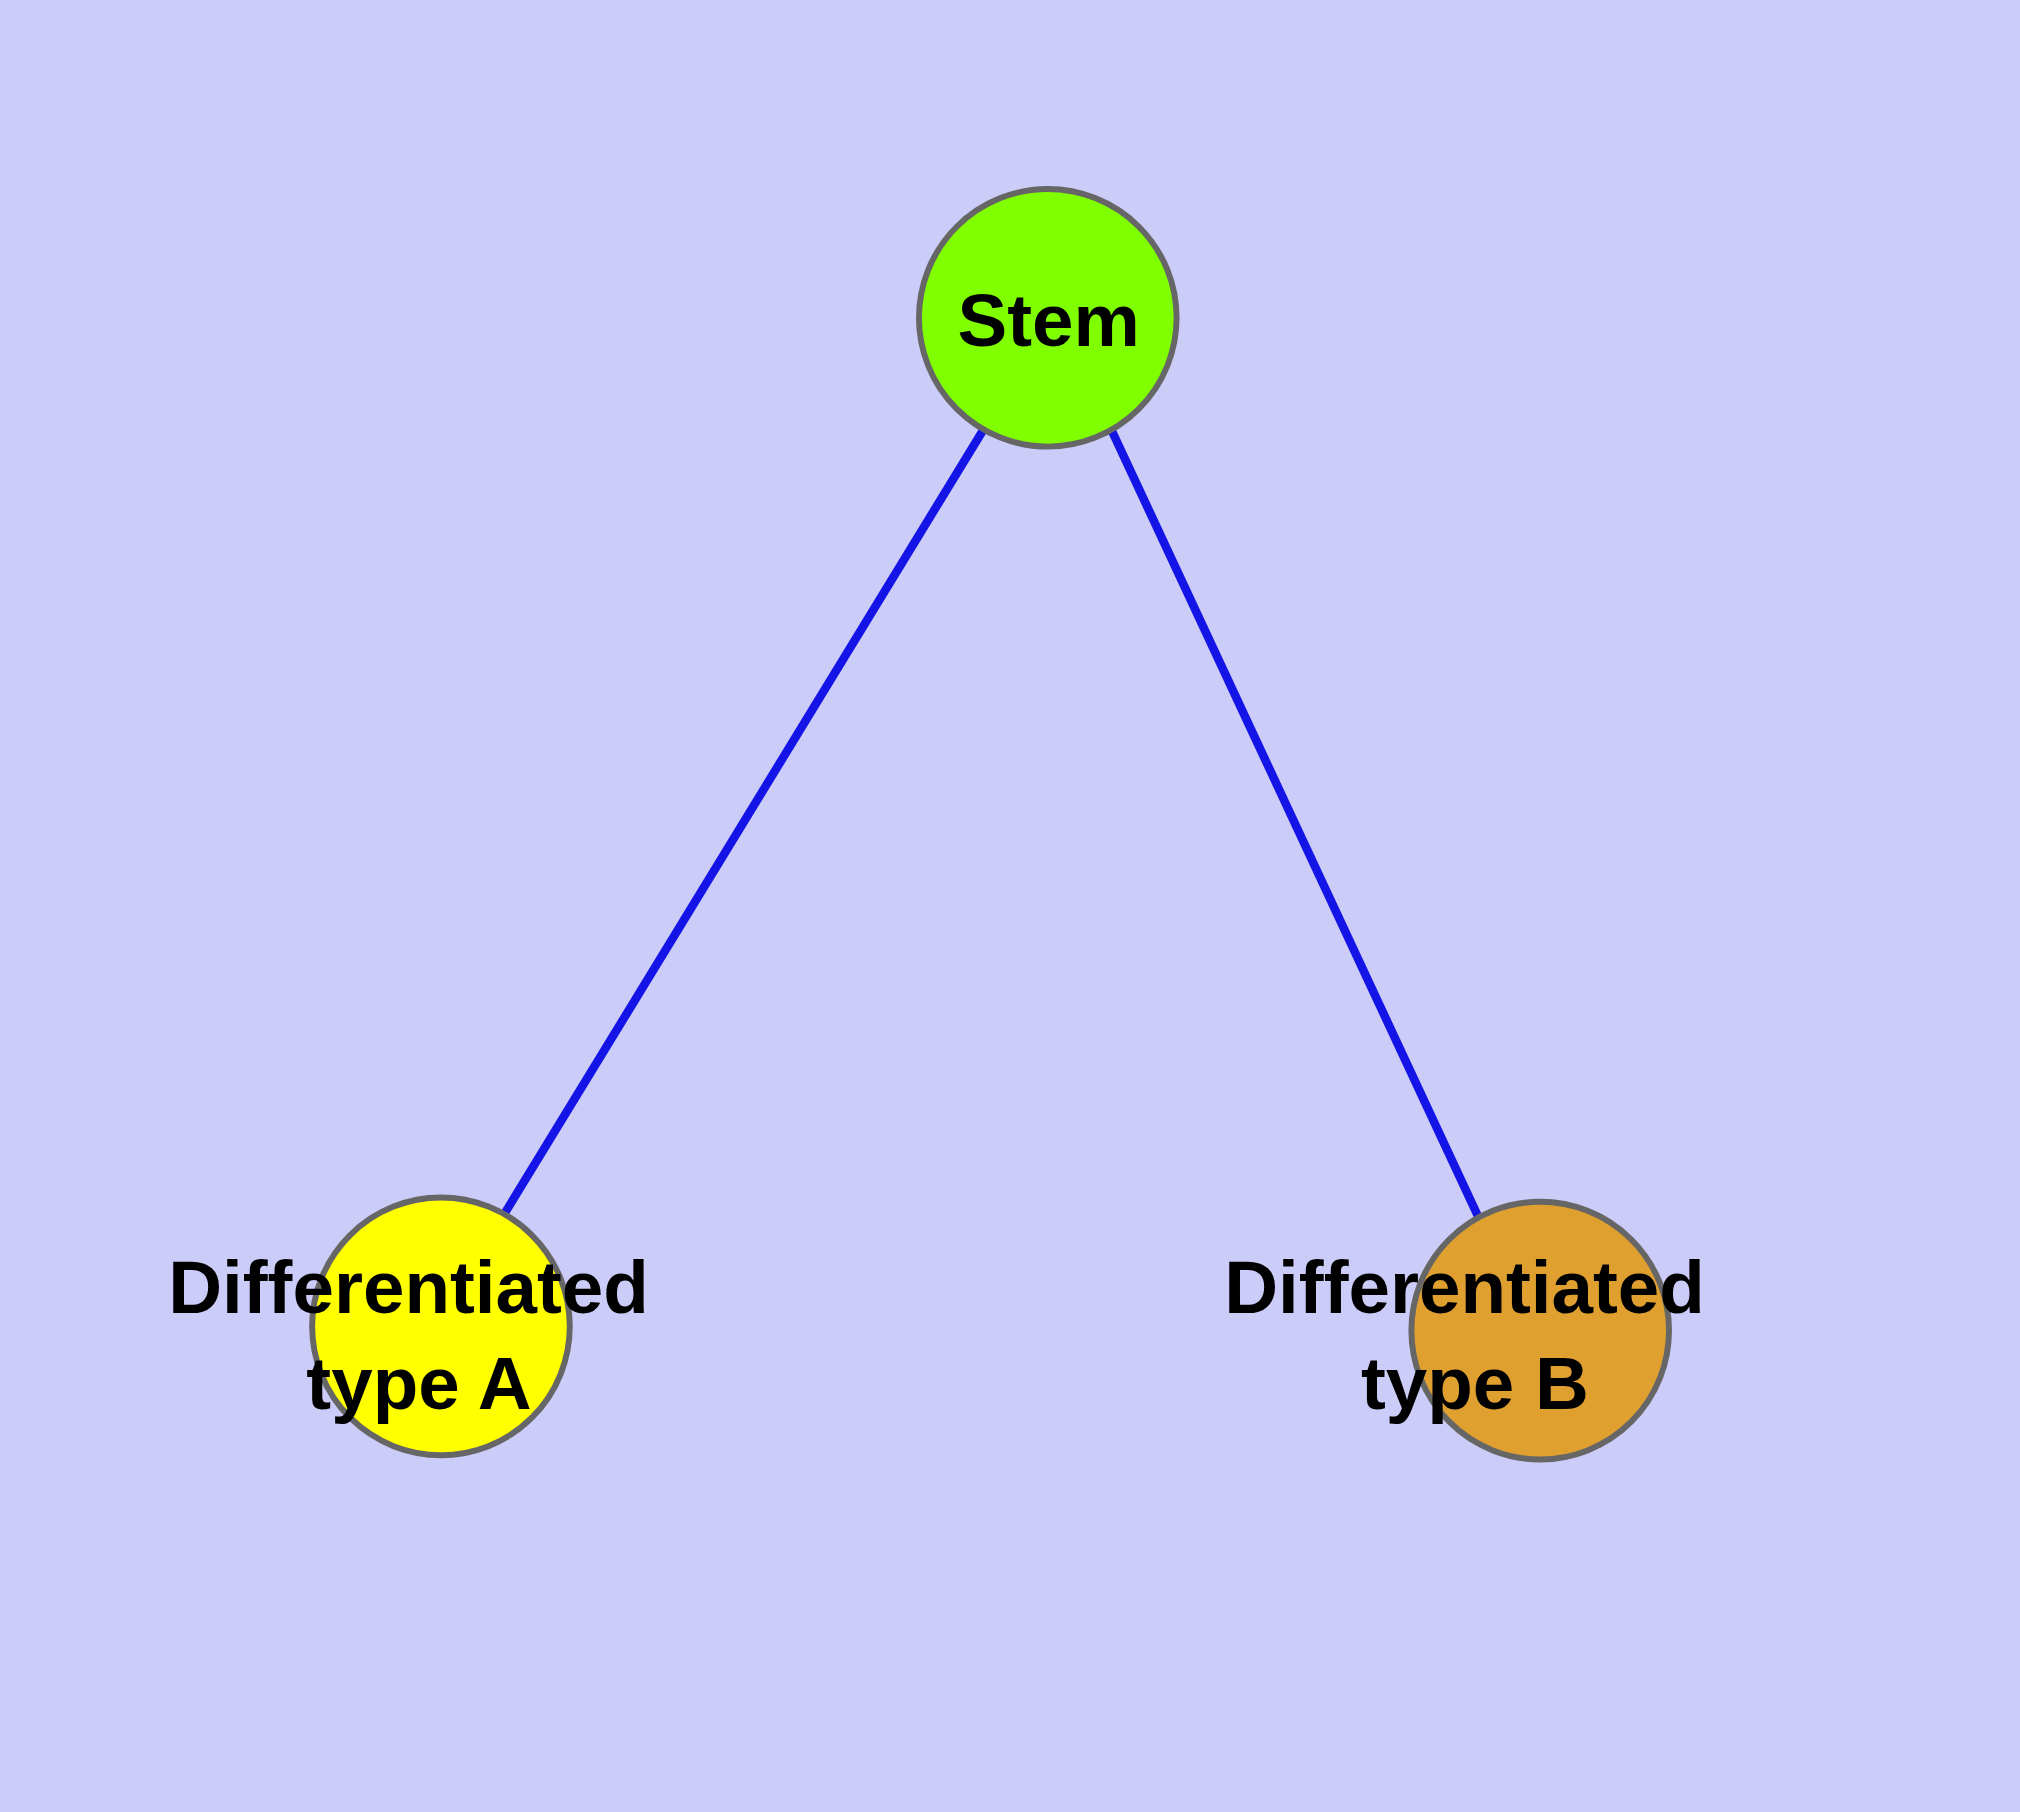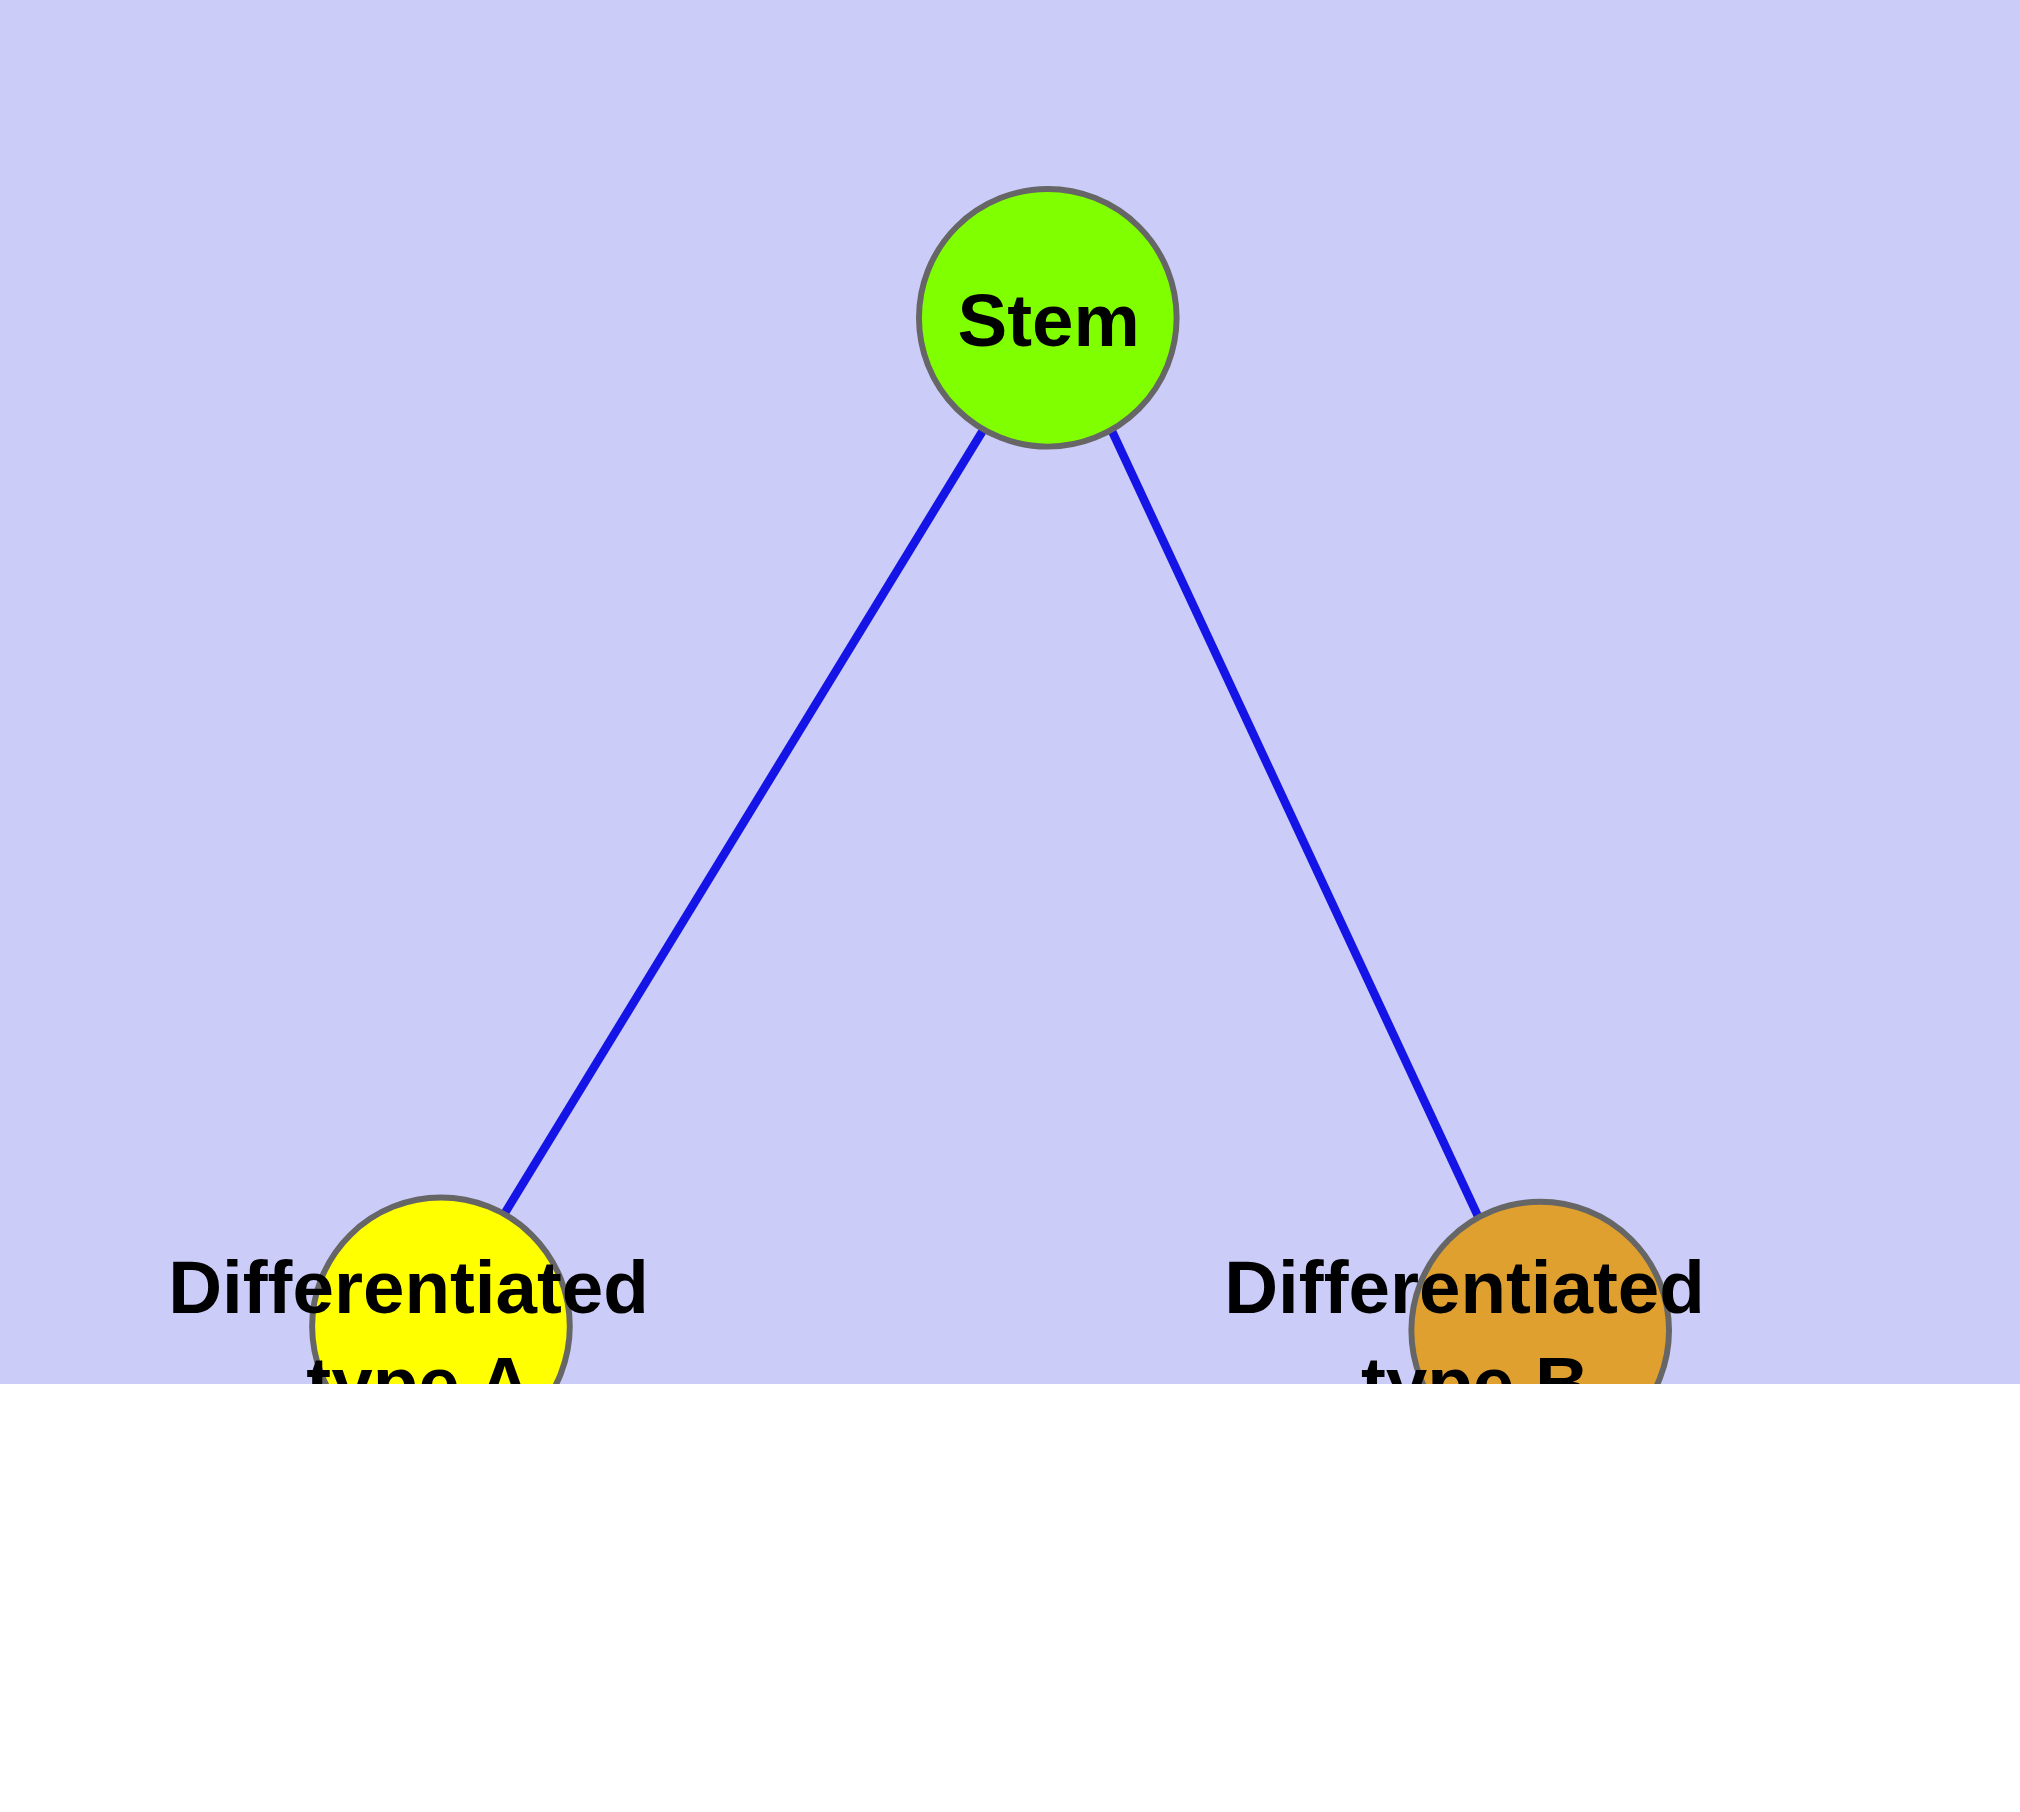--- a/index.html
+++ b/index.html
@@ -4,21 +4,21 @@
 <title>Cell differentiation graph</title>
 <style>
   html, body {
     margin: 0;
     padding: 0;
     background: #ffffff;
   }
   #canvas {
     position: relative;
     width: 2021px;
-    height: 1384px;
+    height: 1812px;
     overflow: hidden;
     font-family: "Liberation Sans", sans-serif;
   }
   #graph-svg {
     position: absolute;
     left: 0;
     top: 0;
     width: 2021px;
     height: 1812px;
     display: block;

